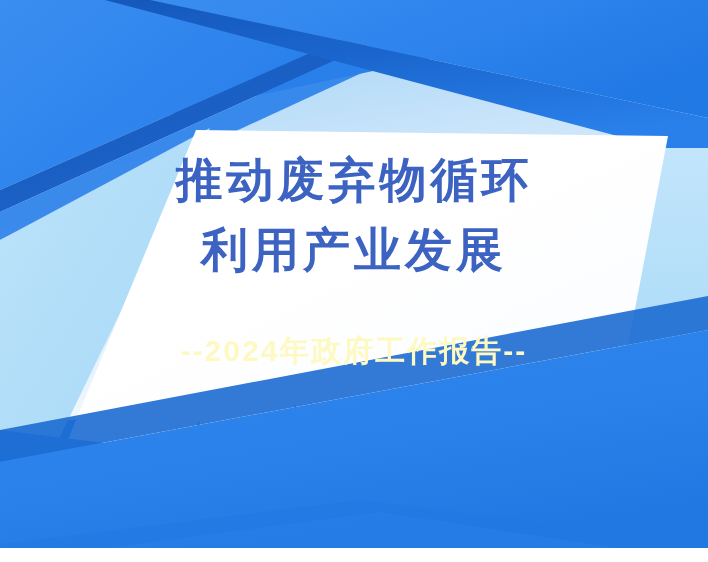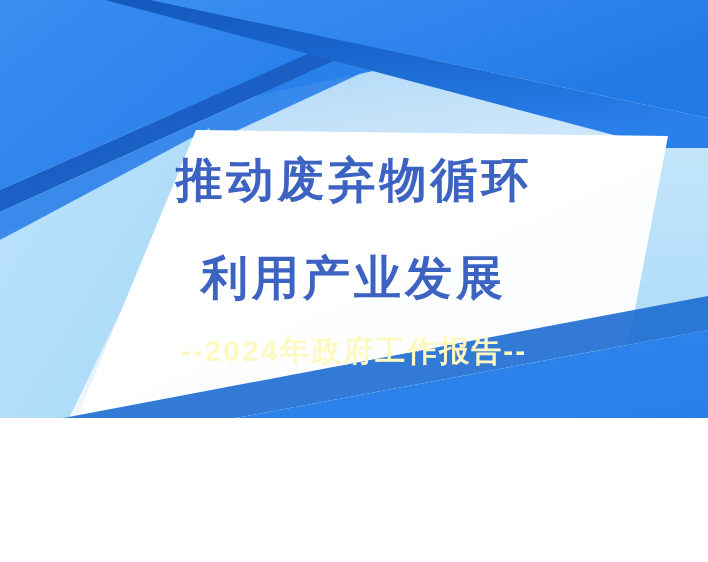--- a/index.html
+++ b/index.html
@@ -7,21 +7,21 @@
     margin: 0;
     padding: 0;
     background: #ffffff;
   }
   body {
     font-family: "Liberation Sans", "DejaVu Sans", sans-serif;
   }
   #slide {
     position: relative;
     width: 708px;
-    height: 418px;
+    height: 548px;
     overflow: hidden;
     background: #2E82EC;
   }
   #bg-svg, #sky-svg, #fg-svg {
     position: absolute;
     left: 0;
     top: 0;
     width: 708px;
     height: 562px;
     display: block;
@@ -46,21 +46,20 @@
   }
   #title-line-1 {
     top: 152px;
     font-size: 47px;
     line-height: 56px;
   }
   #title-line-2 {
     top: 222px;
     font-size: 47px;
     line-height: 56px;
-    margin-top: 28px;
   }
   #subtitle {
     position: absolute;
     top: 331px;
     width: 708px;
     text-align: center;
     font-size: 30px;
     line-height: 40px;
     font-weight: bold;
     letter-spacing: 2px;

